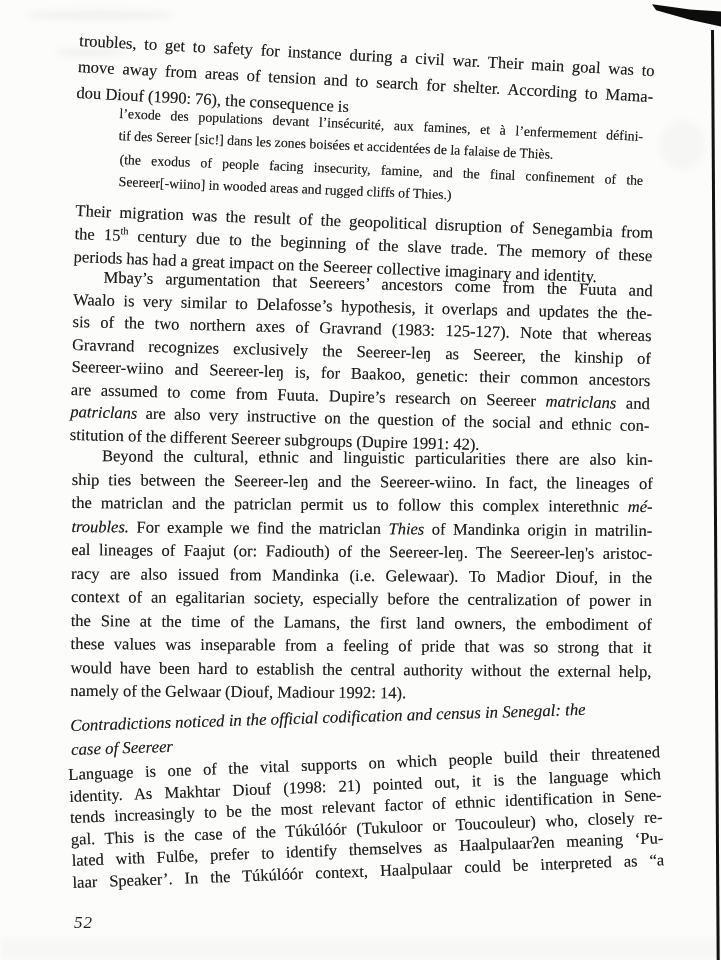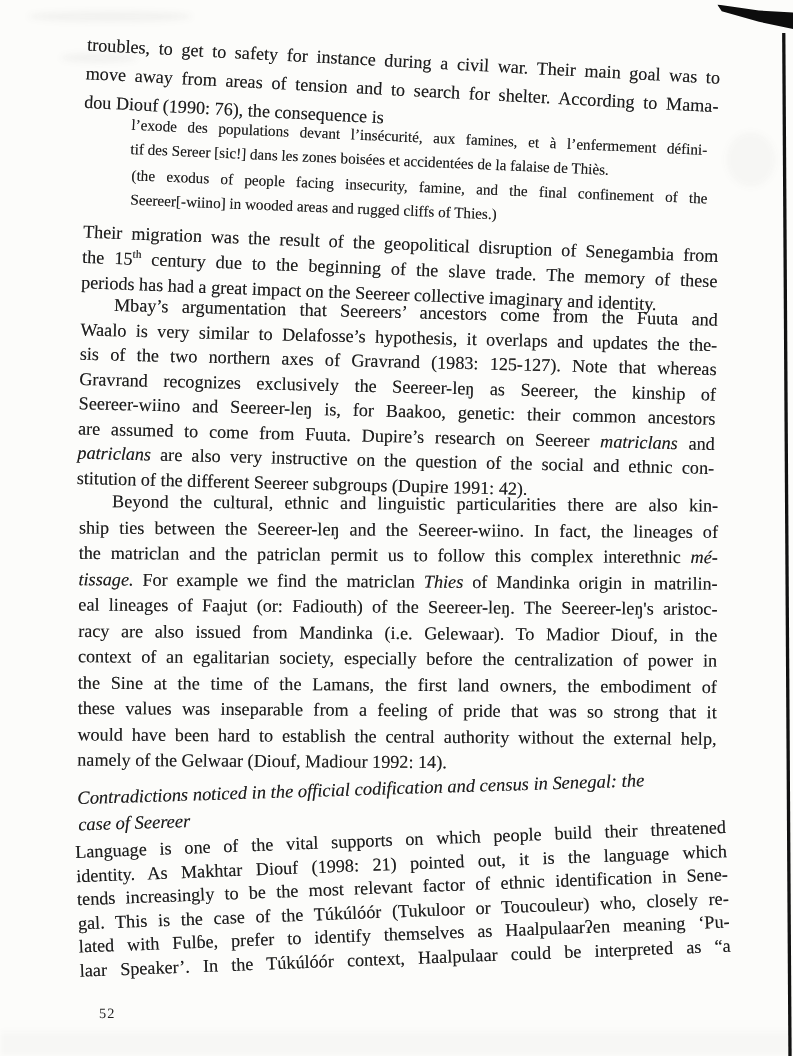--- a/index.html
+++ b/index.html
@@ -21,21 +21,21 @@
   .sup { vertical-align:super; font-size:62%; line-height:0; }
 
   #p1      { left:80px;  top:28px;  width:576px; line-height:26px;   font-size:16.5px; transform:rotate(3deg); }
   #qfr     { left:120px; top:103px; width:524px; line-height:22px;   font-size:13.8px; transform:rotate(2.5deg); }
   #qen     { left:120px; top:149px; width:524px; line-height:22px;   font-size:13.8px; transform:rotate(2.3deg); }
   #p2      { left:76px;  top:199px; width:578px; line-height:23px;   font-size:16.5px; transform:rotate(2.2deg); }
   #p3      { left:74px;  top:266px; width:579px; line-height:22.5px; font-size:16.5px; transform:rotate(1.4deg); }
   #p4      { left:72px;  top:444px; width:581px; line-height:23.5px; font-size:16.5px; transform:rotate(0.4deg); }
   #heading { left:70px;  top:714px; width:582px; line-height:24px;   font-size:16.8px; transform:rotate(-1.8deg); }
   #p5      { left:68px;  top:764px; width:592px; line-height:21.5px; font-size:16.5px; transform:rotate(-2.2deg); }
-  #pagenum { left:90px;  top:913px; font-size:13px; letter-spacing:1px; }
+  #pagenum { left:74px;  top:913px; font-size:17px; letter-spacing:1px;font-style:italic; }
 
   
   .edge-line {
     position:absolute; left:711px; top:30px; width:2.5px; height:935px;
     background:#121212; transform:rotate(-0.35deg); transform-origin:0 0;
   }
   .corner-mark {
     position:absolute; left:652px; top:0; width:69px; height:30px;
     background:#0d0d0d;
     clip-path:polygon(0% 14%, 55% 32%, 100% 38%, 100% 88%, 55% 66%, 6% 34%);
@@ -88,21 +88,21 @@
       <div class="line j"><span>Seereer-wiino and Seereer-leŋ is, for Baakoo, genetic: their common ancestors</span></div>
       <div class="line j"><span>are assumed to come from Fuuta. Dupire’s research on Seereer </span><span class="it">matriclans</span><span> and</span></div>
       <div class="line j"><span class="it">patriclans</span><span> are also very instructive on the question of the social and ethnic con-</span></div>
       <div class="line"><span>stitution of the different Seereer subgroups (Dupire 1991: 42).</span></div>
     </div>
 
   <div id="p4" class="blk">
       <div class="line j ind"><span>Beyond the cultural, ethnic and linguistic particularities there are also kin-</span></div>
       <div class="line j"><span>ship ties between the Seereer-leŋ and the Seereer-wiino. In fact, the lineages of</span></div>
       <div class="line j"><span>the matriclan and the patriclan permit us to follow this complex interethnic </span><span class="it">mé-</span></div>
-      <div class="line j"><span class="it">tissage.</span><span> For example we find the matriclan </span><span class="it">Thies</span><span> of Mandinka origin in matrilin-</span></div>
+      <div class="line j"><span class="it">troubles.</span><span> For example we find the matriclan </span><span class="it">Thies</span><span> of Mandinka origin in matrilin-</span></div>
       <div class="line j"><span>eal lineages of Faajut (or: Fadiouth) of the Seereer-leŋ. The Seereer-leŋ's aristoc-</span></div>
       <div class="line j"><span>racy are also issued from Mandinka (i.e. Gelewaar). To Madior Diouf, in the</span></div>
       <div class="line j"><span>context of an egalitarian society, especially before the centralization of power in</span></div>
       <div class="line j"><span>the Sine at the time of the Lamans, the first land owners, the embodiment of</span></div>
       <div class="line j"><span>these values was inseparable from a feeling of pride that was so strong that it</span></div>
       <div class="line j"><span>would have been hard to establish the central authority without the external help,</span></div>
       <div class="line"><span>namely of the Gelwaar (Diouf, Madiour 1992: 14).</span></div>
     </div>
 
   <div id="heading" class="blk">

